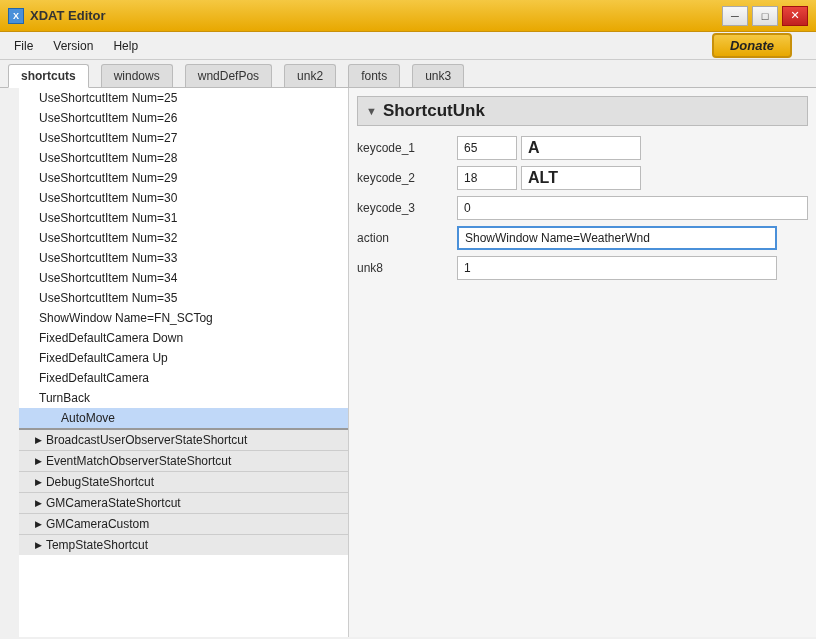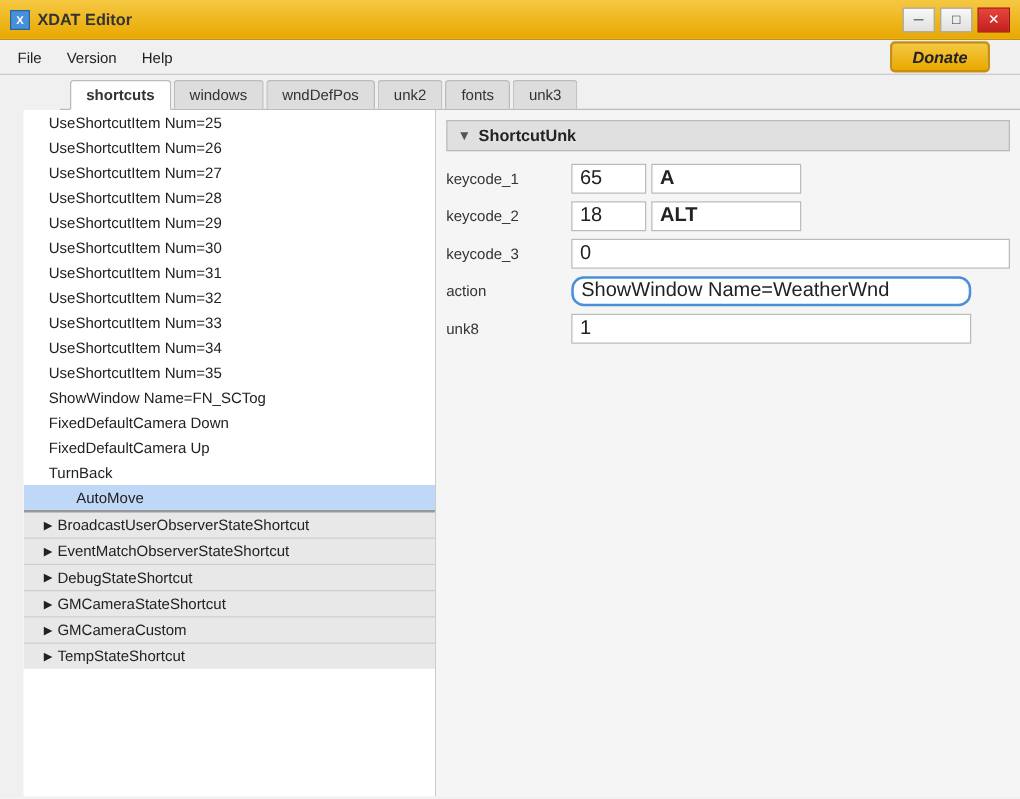--- a/index.html
+++ b/index.html
@@ -99,22 +99,21 @@
       font-style: italic;
       margin-right: 20px;
     }
 
     
     .tabs-bar {
       display: flex;
       padding: 4px 8px 0 8px;
       background: #f0f0f0;
       border-bottom: 1px solid #bbb;
-      gap: 2px;
-      margin-left: 48px;
+      gap: 12px;
     }
     .tab {
       padding: 4px 12px;
       border: 1px solid #bbb;
       border-bottom: none;
       background: #ddd;
       cursor: pointer;
       font-size: 12px;
       color: #333;
       border-radius: 3px 3px 0 0;
@@ -183,21 +182,21 @@
       margin-bottom: 10px;
       background: #e0e0e0;
       padding: 4px 8px;
       border: 1px solid #bbb;
     }
     .section-header-arrow {
       color: #555;
       font-size: 11px;
     }
     .section-header-title {
-      font-size: 13px;
+      font-size: 17px;
       font-weight: 600;
       color: #222;
     }
     .form-row {
       display: flex;
       align-items: center;
       margin-bottom: 6px;
     }
     .form-label {
       width: 100px;
@@ -207,21 +206,21 @@
     }
     .form-fields {
       display: flex;
       gap: 4px;
       flex: 1;
     }
     .form-input {
       border: 1px solid #bbb;
       background: #fff;
       padding: 3px 6px;
-      font-size: 16px;
+      font-size: 12px;
       color: #222;
       height: 24px;
     }
     .form-input.focused {
       border-color: #4a90d9;
       outline: none;
     }
     .input-small {
       width: 60px;
     }
@@ -293,20 +292,21 @@
         <div class="list-item">UseShortcutItem Num=29</div>
         <div class="list-item">UseShortcutItem Num=30</div>
         <div class="list-item">UseShortcutItem Num=31</div>
         <div class="list-item">UseShortcutItem Num=32</div>
         <div class="list-item">UseShortcutItem Num=33</div>
         <div class="list-item">UseShortcutItem Num=34</div>
         <div class="list-item">UseShortcutItem Num=35</div>
         <div class="list-item">ShowWindow Name=FN_SCTog</div>
         <div class="list-item">FixedDefaultCamera Down</div>
         <div class="list-item">FixedDefaultCamera Up</div>
+        <div class="list-item">FixedDefaultCamera</div>
         <div class="list-item">TurnBack</div>
         <div class="list-item selected">AutoMove</div>
       </div>
 
     <div id="list-groups-container">
         <div class="list-group">
           <span class="triangle">▶</span>
           <span>BroadcastUserObserverStateShortcut</span>
         </div>
         <div class="list-group">
@@ -357,21 +357,21 @@
     <div class="form-row">
       <span class="form-label">keycode_3</span>
       <div class="form-fields">
         <input class="form-input input-large" value="0" readonly="" style="width: 320px;">
       </div>
     </div>
 
     <div class="form-row">
       <span class="form-label">action</span>
       <div class="form-fields">
-        <input class="form-input focused" value="ShowWindow Name=WeatherWnd" style="width: 320px; border-color: rgb(74, 144, 217); border-width: 2px; border-radius: 10px;">
+        <input class="form-input focused" value="ShowWindow Name=WeatherWnd" style="width: 320px; border-color: rgb(74, 144, 217); border-width: 2px;">
       </div>
     </div>
 
     <div class="form-row">
       <span class="form-label">unk8</span>
       <div class="form-fields">
         <input class="form-input" value="1" style="width: 320px;">
       </div>
     </div>
 

